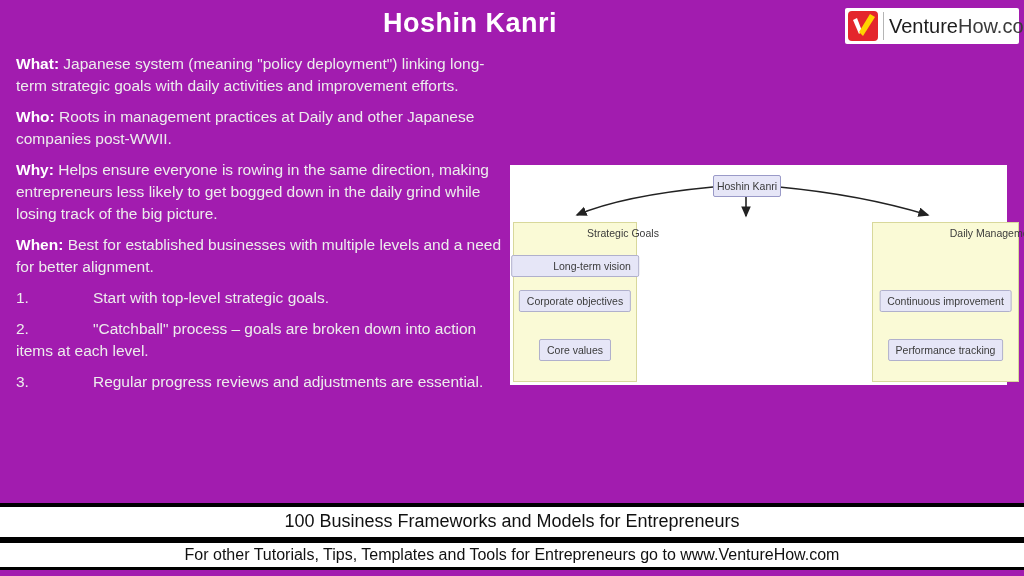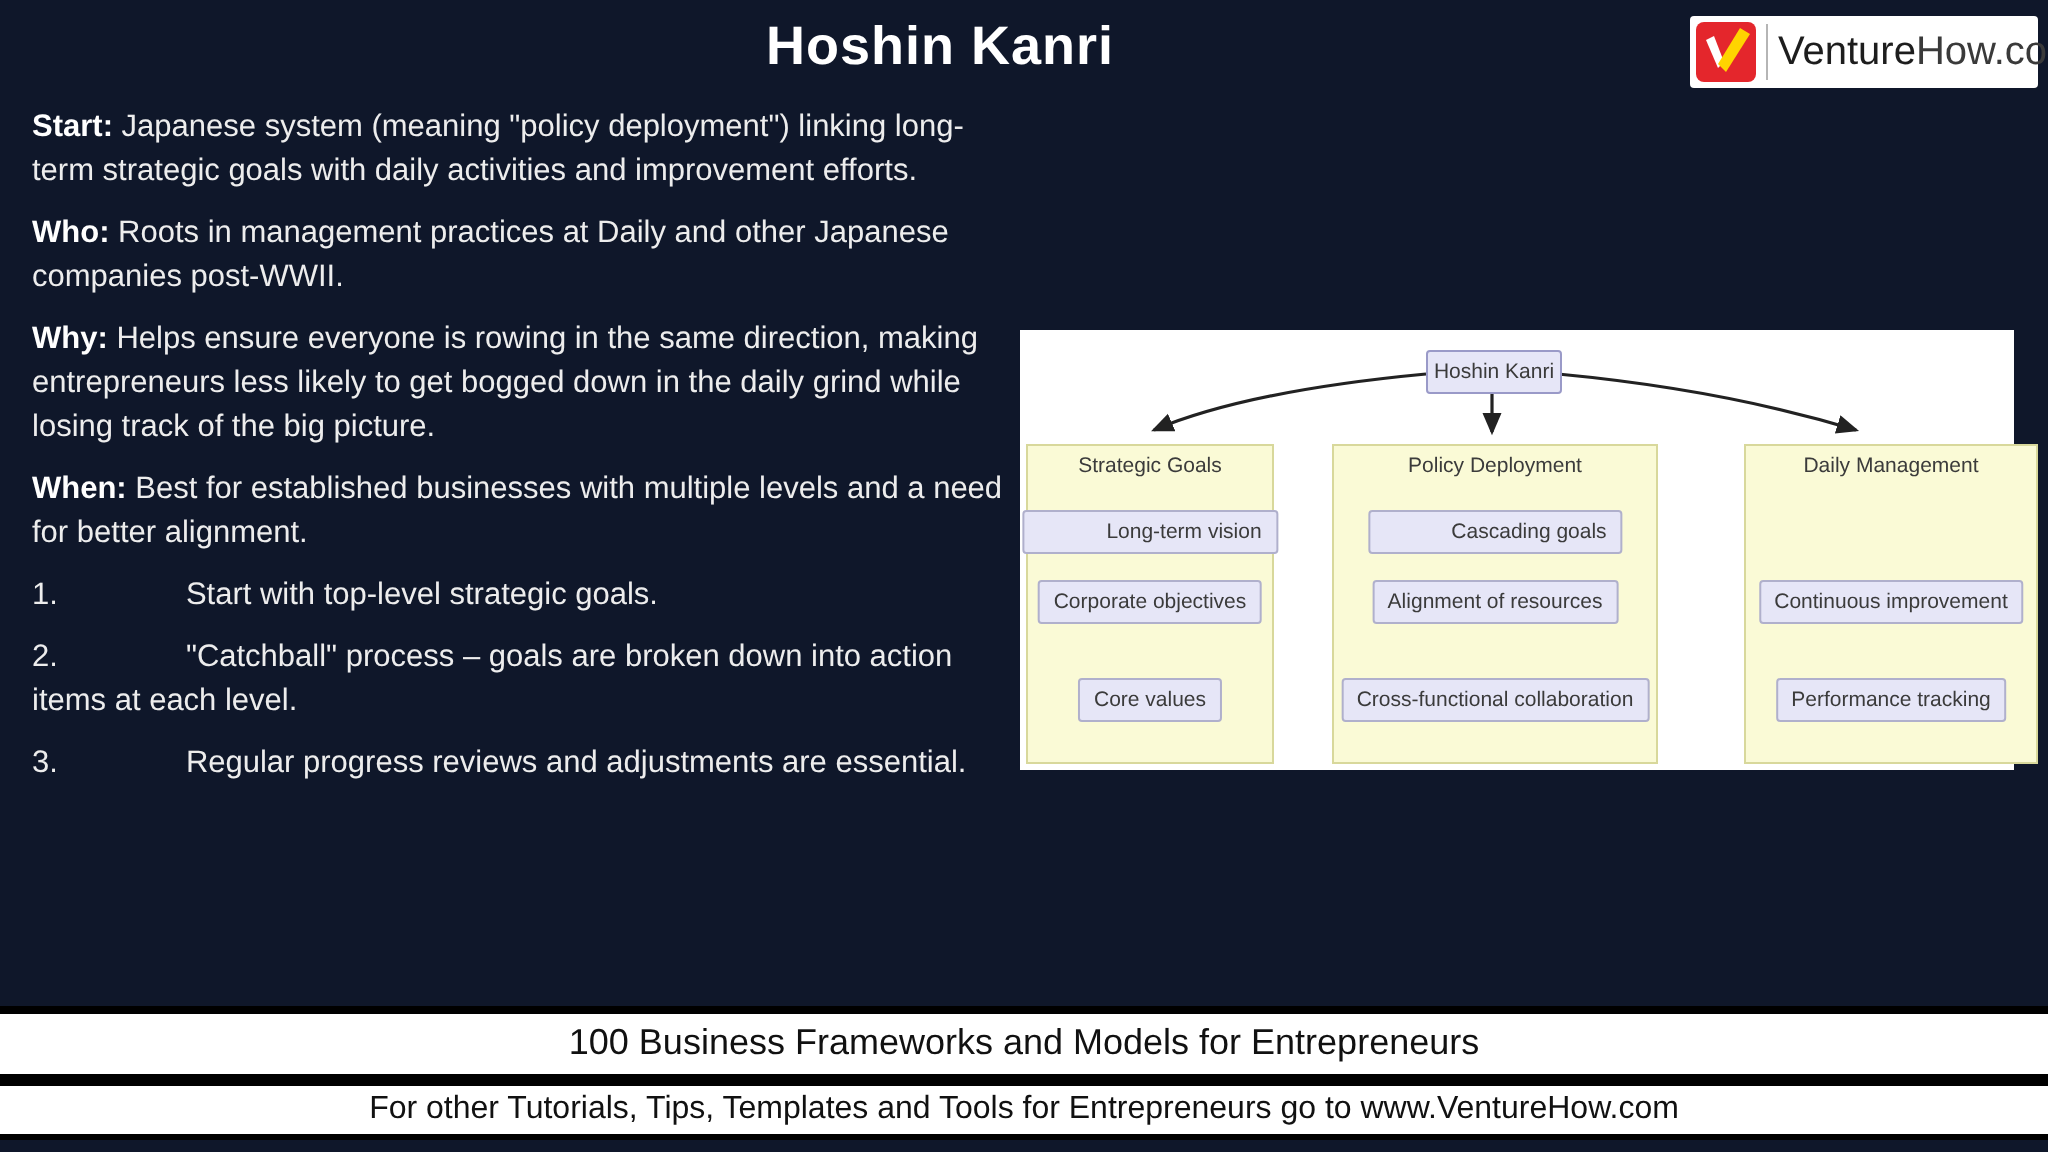--- a/index.html
+++ b/index.html
@@ -1,16 +1,16 @@
 <!DOCTYPE html>
 <html><head>
 <meta charset="utf-8">
 <style>
   html,body{margin:0;padding:0;background:#000;overflow:hidden;}
-  .slide{position:relative;width:1024px;height:576px;background:#0f172a;
+  .slide{position:relative;width:1024px;height:576px;background:#a21caf;
          font-family:"Liberation Sans",sans-serif;}
 
   
   .title{position:absolute;left:0;top:8px;width:940px;text-align:center;
          color:#fff;font-size:27px;font-weight:bold;letter-spacing:.5px;}
 
   
   .logo{position:absolute;left:845px;top:8px;width:174px;height:36px;
         background:#fff;border-radius:2px;}
   .logo-badge{position:absolute;left:3px;top:3px;width:30px;height:30px;
@@ -33,21 +33,21 @@
   .root-node{position:absolute;left:203px;top:10px;width:66px;height:20px;
         background:#e6e6f7;border:1px solid #9a9ac8;border-radius:2px;
         font-size:10.5px;color:#3b3b3b;text-align:center;line-height:20px;}
   .arrows{position:absolute;left:0;top:0;width:497px;height:220px;}
   .panel{position:absolute;top:57px;height:160px;background:#fafad6;
         border:1px solid #d8d89b;box-sizing:border-box;}
   .panel-left{left:3px;width:124px;}
   .panel-mid{left:156px;width:163px;}
   .panel-right{left:346px;width:147px;margin-left:16px;}
   .panel-header{position:absolute;left:0;top:4px;width:100%;text-align:center;
-        font-size:10.5px;color:#3b3b3b;}
+        font-size:10.5px;color:#3b3b3b;padding-left:48px;}
   .node{position:absolute;left:50%;transform:translateX(-50%);height:20px;
         background:#e6e6f7;border:1px solid #b0b0cc;border-radius:2px;
         font-size:10.5px;color:#3b3b3b;line-height:20px;padding:0 7px;
         white-space:nowrap;}
   .n1{top:32px;padding-left:41px;} .n2{top:67px;} .n3{top:116px;}
 
   
   .bar1{position:absolute;left:0;top:503px;width:1024px;height:37px;background:#fff;
         border-top:4px solid #000;border-bottom:3px solid #000;box-sizing:border-box;
         text-align:center;line-height:29px;font-size:18px;color:#111;}
@@ -69,21 +69,21 @@
         <polygon points="22,3 27,6 15,25 11,21" fill="#FFD400"></polygon>
       </svg>
     </div>
     <div class="logo-divider"></div>
     <div class="logo-text">
       <span class="b">Venture</span><span class="r">How.com</span>
     </div>
   </div>
 
   <div class="copy">
-    <p><b>Start:</b><span> Japanese system (meaning "policy deployment") linking long-term strategic goals with daily activities and improvement efforts.</span></p>
+    <p><b>What:</b><span> Japanese system (meaning "policy deployment") linking long-term strategic goals with daily activities and improvement efforts.</span></p>
     <p><b>Who:</b><span> Roots in management practices at Daily and other Japanese companies post-WWII.</span></p>
     <p><b>Why:</b><span> Helps ensure everyone is rowing in the same direction, making entrepreneurs less likely to get bogged down in the daily grind while losing track of the big picture.</span></p>
     <p><b>When:</b><span> Best for established businesses with multiple levels and a need for better alignment.</span></p>
     <p><span>1.</span><span class="tab"></span><span>Start with top-level strategic goals.</span></p>
     <p><span>2.</span><span class="tab"></span><span>"Catchball" process – goals are broken down into action items at each level.</span></p>
     <p><span>3.</span><span class="tab"></span><span>Regular progress reviews and adjustments are essential.</span></p>
   </div>
 
   <div class="canvas">
     <svg class="arrows" viewBox="0 0 497 220">
@@ -99,26 +99,20 @@
 
     <div class="root-node">Hoshin Kanri</div>
 
     <div class="panel panel-left">
       <div class="panel-header">Strategic Goals</div>
       <div class="node n1">Long-term vision</div>
       <div class="node n2">Corporate objectives</div>
       <div class="node n3">Core values</div>
     </div>
 
-    <div class="panel panel-mid">
-      <div class="panel-header">Policy Deployment</div>
-      <div class="node n1">Cascading goals</div>
-      <div class="node n2">Alignment of resources</div>
-      <div class="node n3">Cross-functional collaboration</div>
-    </div>
 
     <div class="panel panel-right">
       <div class="panel-header">Daily Management</div>
       <div class="node n2">Continuous improvement</div>
       <div class="node n3">Performance tracking</div>
     </div>
   </div>
 
   <div class="bar1">100 Business Frameworks and Models for Entrepreneurs</div>
   <div class="bar2">For other Tutorials, Tips, Templates and Tools for Entrepreneurs go to www.VentureHow.com</div>

